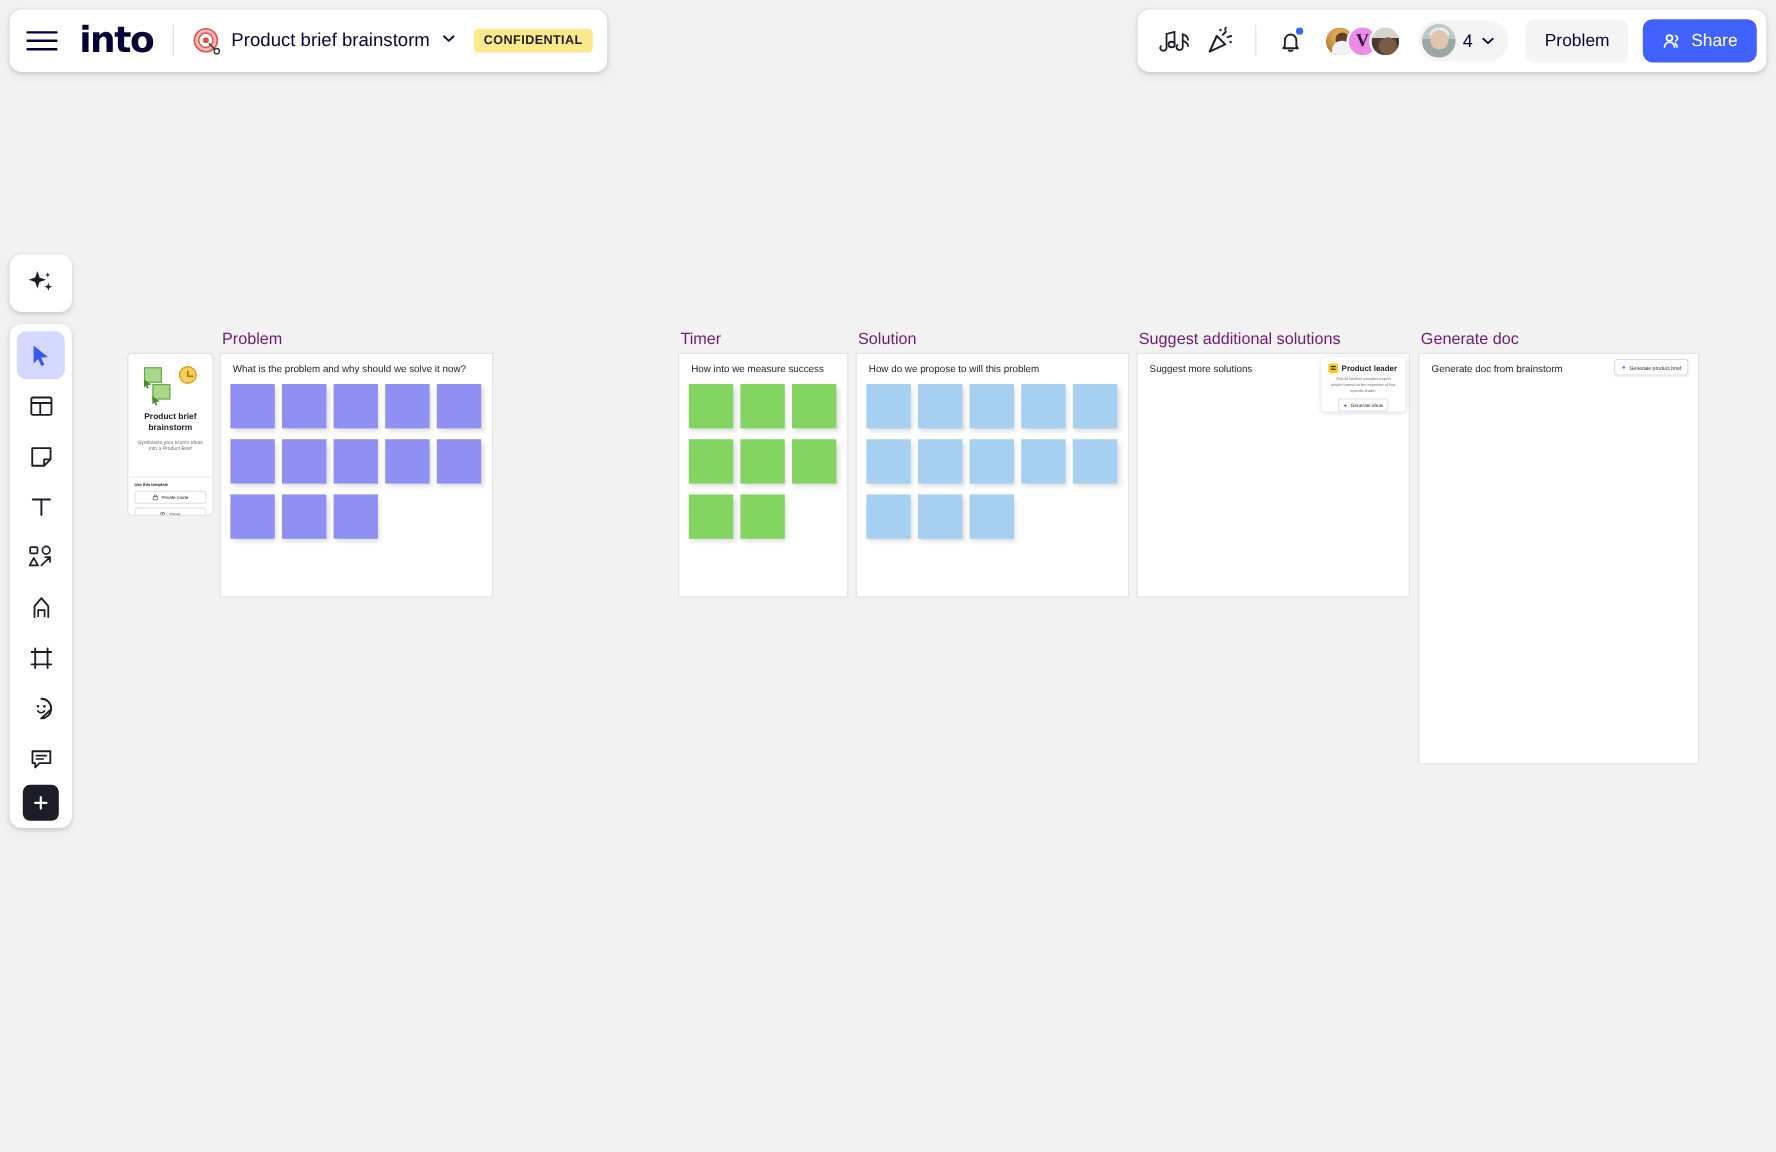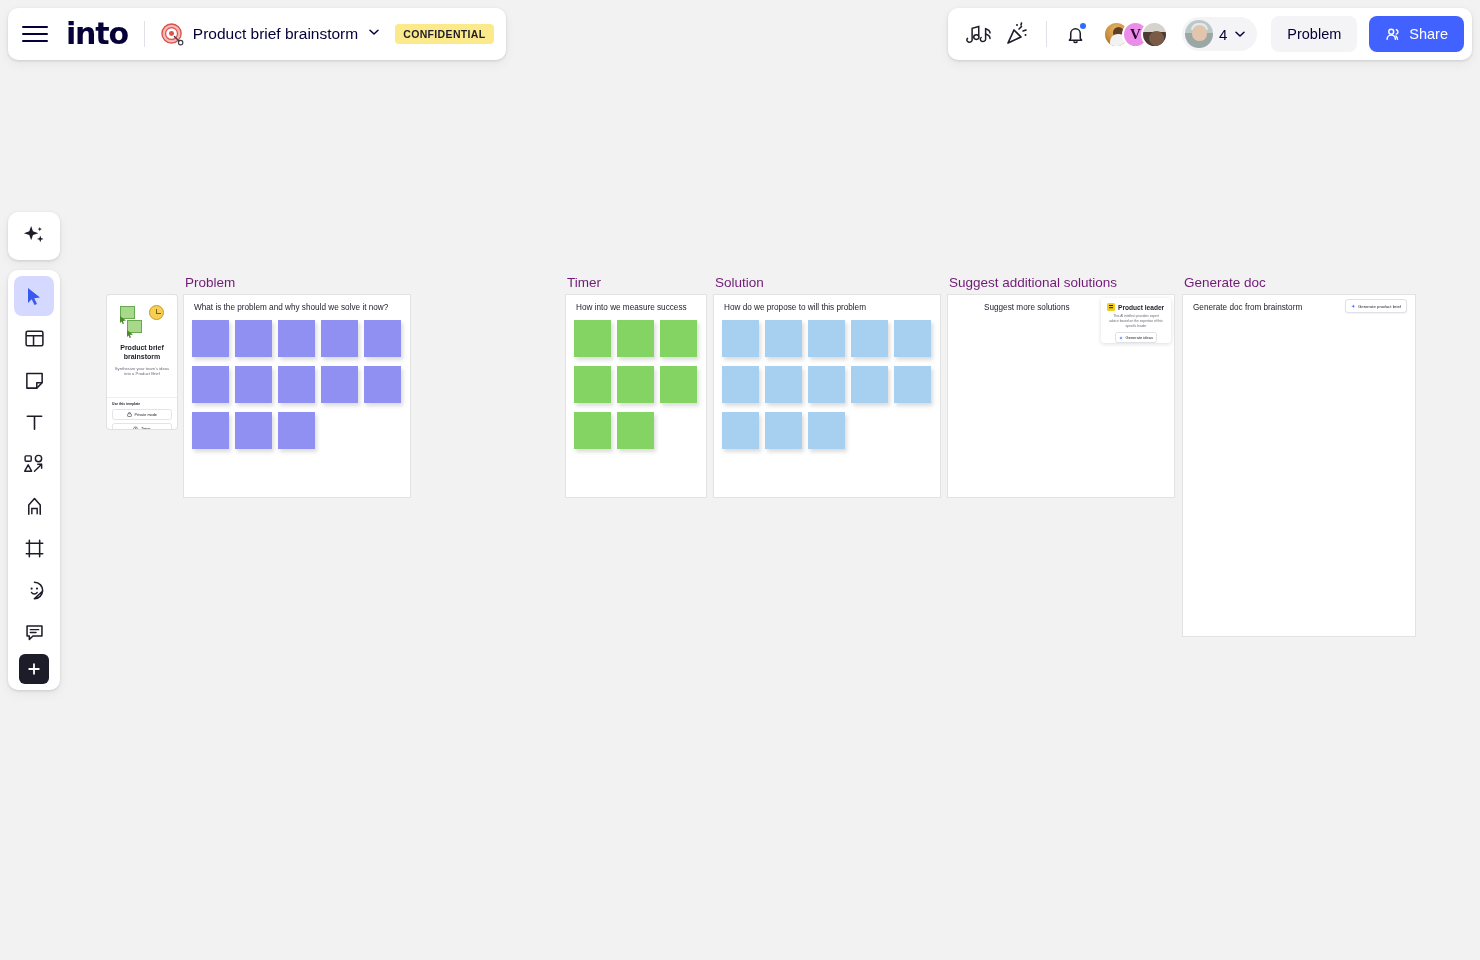--- a/index.html
+++ b/index.html
@@ -409,21 +409,21 @@
         <div class="sticky s-blue" style="left:180px;top:71px;"></div>
         <div class="sticky s-blue" style="left:8px;  top:117px;"></div>
         <div class="sticky s-blue" style="left:51px; top:117px;"></div>
         <div class="sticky s-blue" style="left:94px; top:117px;"></div>
       </div>
     </div>
 
     <div class="frame" style="left:948px; top:295px; width:226px; height:202px;text-decoration:underline;">
       <div class="frame-label">Suggest additional solutions</div>
       <div class="frame-body">
-        <div class="prompt" style="left:10px; top:8px;margin-left:26px;">Suggest more solutions</div>
+        <div class="prompt" style="left:10px; top:8px;">Suggest more solutions</div>
         <div class="ai-card" style="left:153px; top:3px; width:70px; height:45px;">
           <div class="ai-head">
             <div class="ai-chip"></div>
             <div class="ai-title">Product leader</div>
           </div>
           <div class="ai-desc">This AI intellect provides expert advice based on the expertise of this specific leader</div>
           <div class="ai-btn">
             <svg width="4" height="4" viewBox="0 0 10 10">
                 <path d="M5 0.6 L6 3.9 L9.3 5 L6 6.1 L5 9.4 L4 6.1 L0.7 5 L4 3.9 Z" fill="#4262FF"></path>
               </svg>

